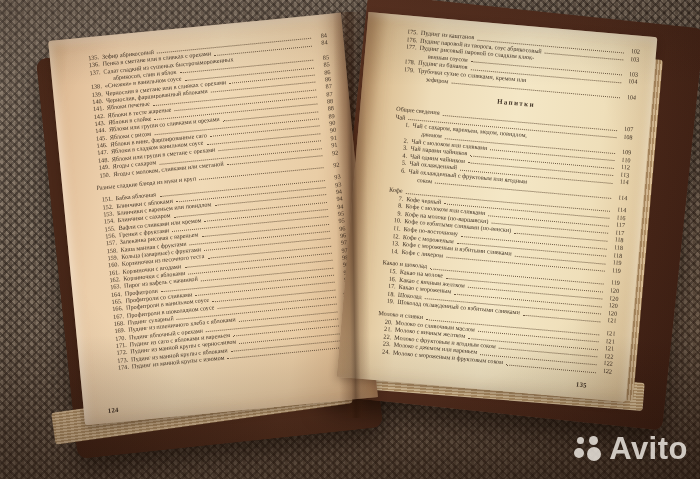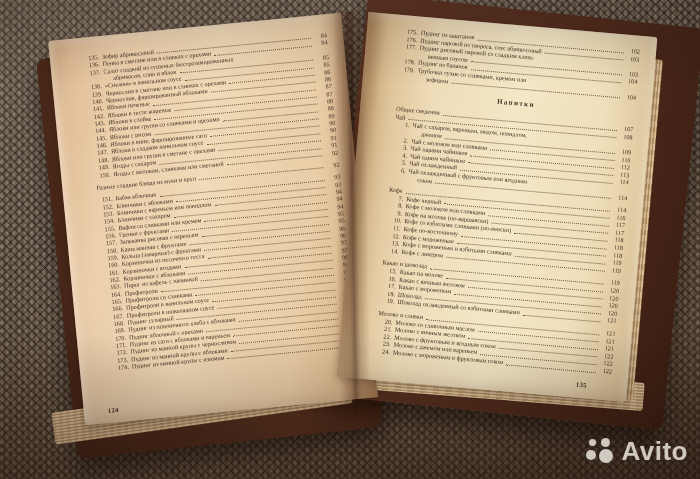--- a/index.html
+++ b/index.html
@@ -70,21 +70,21 @@
     radial-gradient(ellipse at 48% 38%,rgba(0,0,0,0) 55%,rgba(24,11,4,.22) 100%);}
 
   
   .watermark{position:absolute;right:12px;bottom:12px;display:flex;align-items:center;opacity:.82;}
   .avito-logo{position:relative;width:30px;height:27px;margin-right:5px;}
   .avito-logo i{position:absolute;border-radius:50%;background:#f2ede6;display:block;}
   .avito-logo .c1{width:7px;height:7px;left:3px;top:1px;}
   .avito-logo .c2{width:9px;height:9px;left:15px;top:0px;}
   .avito-logo .c3{width:10px;height:10px;left:0px;top:12px;}
   .avito-logo .c4{width:14px;height:14px;left:13px;top:11px;}
-  .avito-text{font-family:"Liberation Sans",sans-serif;font-weight:700;font-size:26px;color:#f2ede6;letter-spacing:.5px;}
+  .avito-text{font-family:"Liberation Sans",sans-serif;font-weight:700;font-size:31px;color:#f2ede6;letter-spacing:.5px;}
 </style>
 </head>
 <body>
 
 <div class="photo">
   <div class="carpet"></div>
   <div class="carpet-tint"></div>
 
   <div class="cover-left"></div>
   <div class="cover-right"></div>

